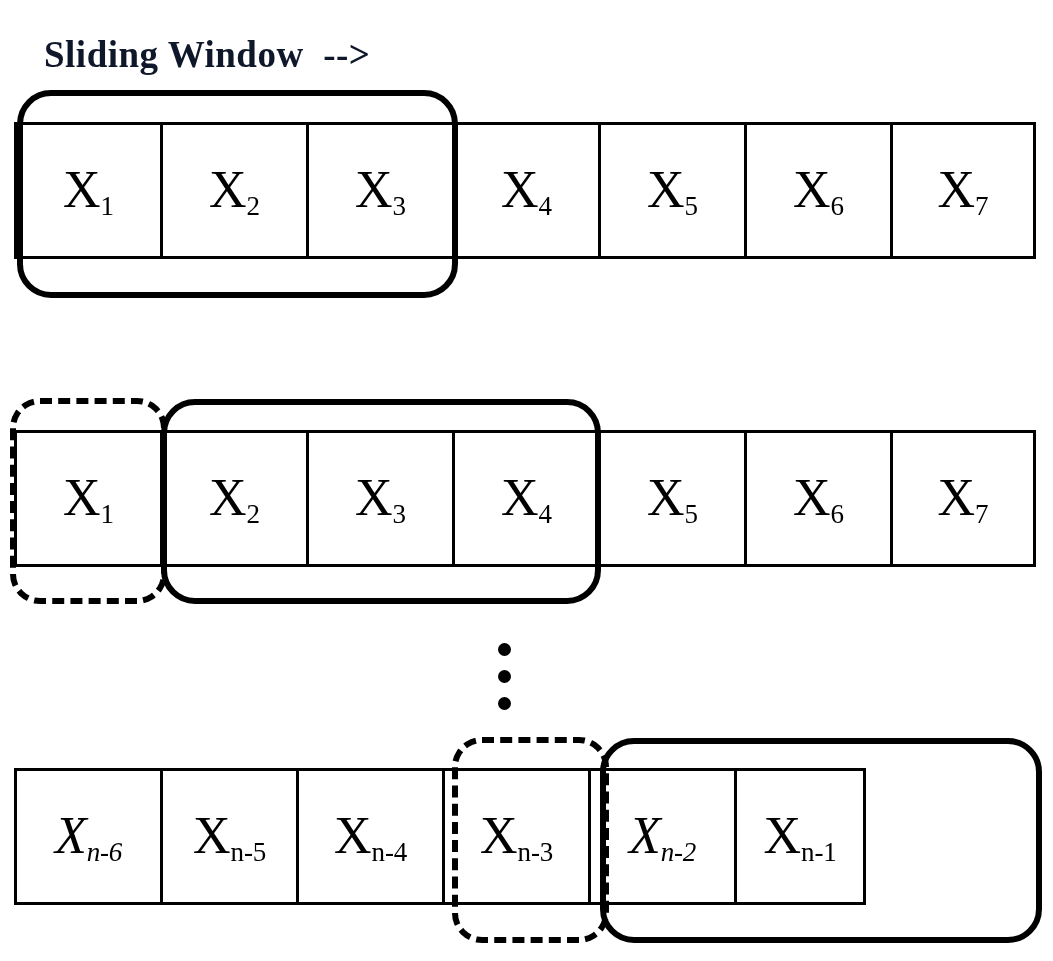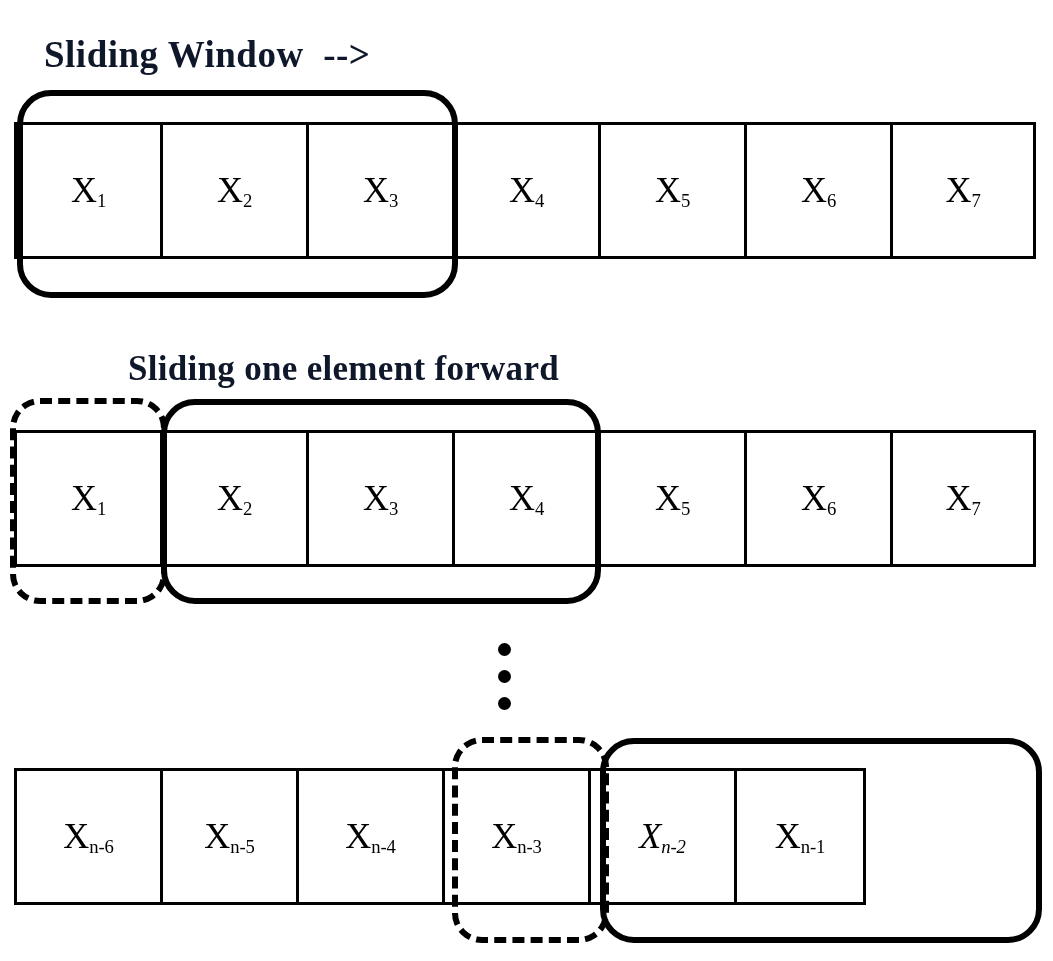--- a/index.html
+++ b/index.html
@@ -54,21 +54,21 @@
     background: transparent;
     display: flex;
     align-items: center;
     justify-content: center;
     position: relative;
   }
   .cell:last-child {
     border-right-width: 3px;
   }
   .cell-label {
-    font-size: 36px;
+    font-size: 52px;
     line-height: 1;
     font-family: "Liberation Serif", "DejaVu Serif", serif;
     white-space: nowrap;
     display: inline-block;
     padding-bottom: 2px;
   }
   .cell-label sub {
     font-size: 0.52em;
     vertical-align: baseline;
     position: relative;
@@ -133,21 +133,20 @@
       </div>
       <div class="cell" style="width: 146px; height: 137px;">
         <span class="cell-label">X<sub>6</sub></span>
       </div>
       <div class="cell" style="width: 146px; height: 137px;">
         <span class="cell-label">X<sub>7</sub></span>
       </div>
     </div>
   <div class="window" style="left:17px; top:90px; width:441px; height:208px;"></div>
 
-  <div class="heading" id="title-sliding-forward">Sliding one element forward</div>
 
   <div class="seq-row" id="seq-row-1" style="left:14px; top:430px;">
       <div class="cell" style="width: 146px; height: 137px;">
         <span class="cell-label">X<sub>1</sub></span>
       </div>
       <div class="cell" style="width: 146px; height: 137px;">
         <span class="cell-label">X<sub>2</sub></span>
       </div>
       <div class="cell" style="width: 146px; height: 137px;">
         <span class="cell-label">X<sub>3</sub></span>
@@ -168,21 +167,21 @@
   <div class="window dashed" style="left:10px; top:398px; width:157px; height:206px;"></div>
   <div class="window" style="left:161px; top:399px; width:440px; height:205px;"></div>
 
   <div id="vertical-ellipsis">
     <span class="dot"></span>
     <span class="dot"></span>
     <span class="dot"></span>
   </div>
 
   <div class="seq-row" id="seq-row-2" style="left:14px; top:768px;">
-      <div class="cell" style="width: 146px; height: 137px;">
+      <div class="cell" style="width: 146px; height: 137px; font-style: italic;">
         <span class="cell-label">X<sub>n-6</sub></span>
       </div>
       <div class="cell" style="width: 136px; height: 137px;">
         <span class="cell-label">X<sub>n-5</sub></span>
       </div>
       <div class="cell" style="width: 146px; height: 137px;">
         <span class="cell-label">X<sub>n-4</sub></span>
       </div>
       <div class="cell" style="width: 146px; height: 137px;">
         <span class="cell-label">X<sub>n-3</sub></span>

